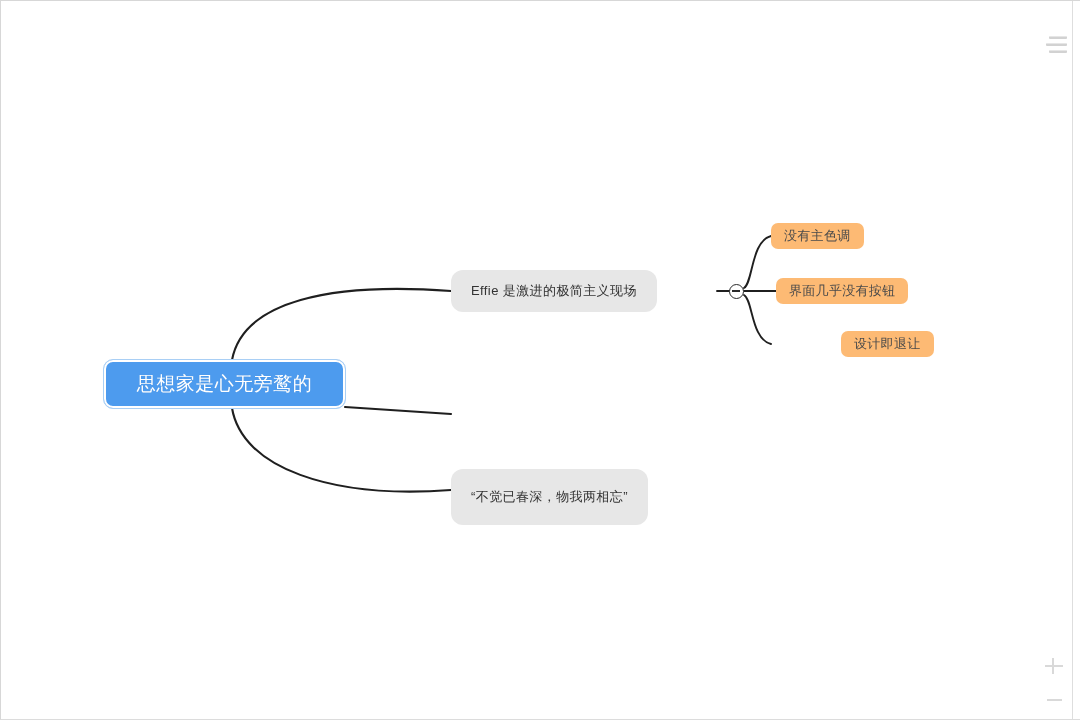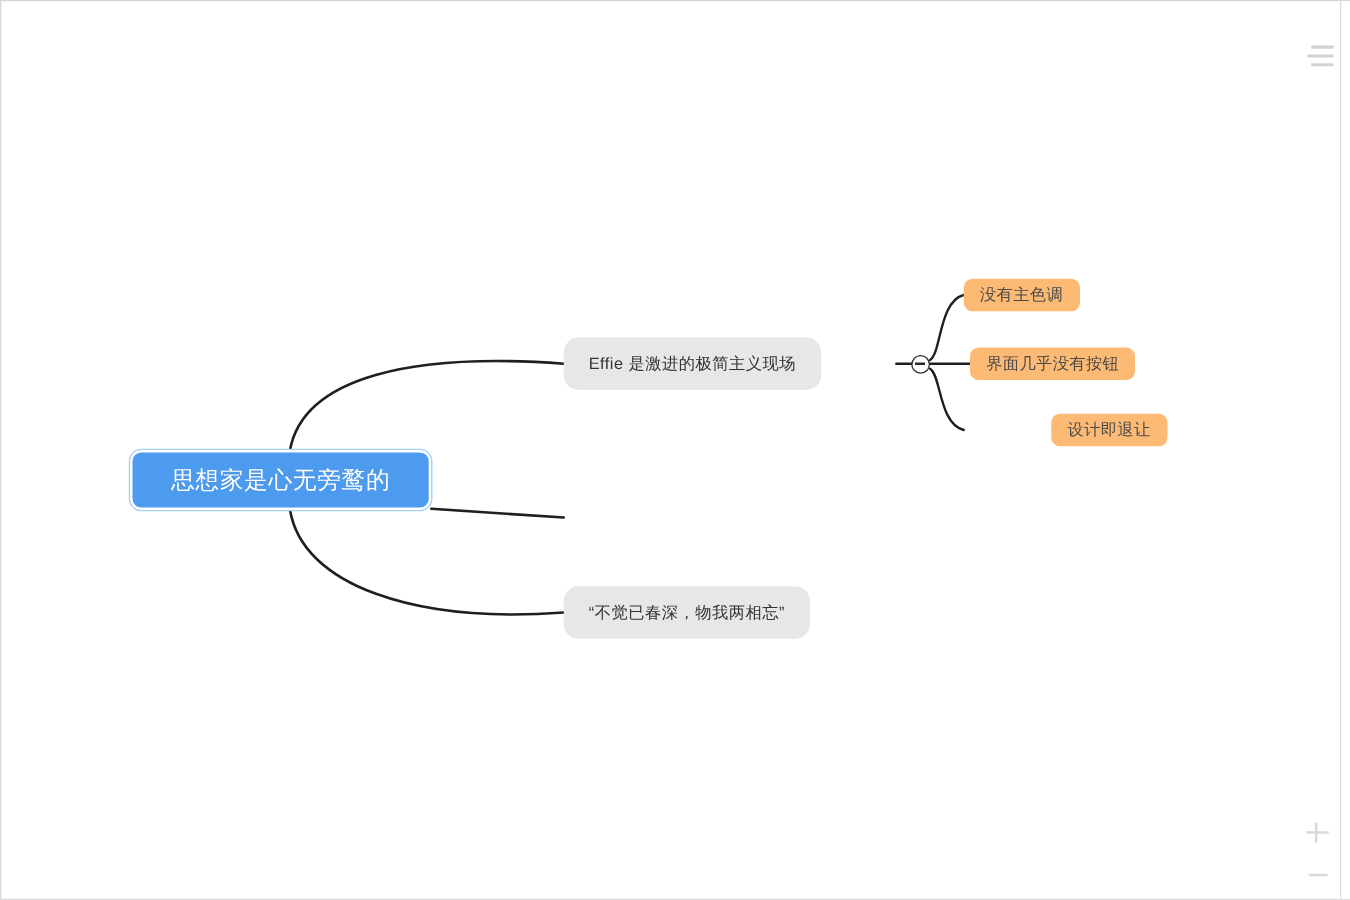--- a/index.html
+++ b/index.html
@@ -144,21 +144,21 @@
   .branch {
     background: #e7e7e7;
     border-radius: 12px;
     color: #333333;
     font-size: 13px;
     padding: 0 20px;
     letter-spacing: 0.4px;
   }
   #node-b1 { left: 450px; top: 269px; height: 42px; }
   #node-b2 { left: 450px; top: 392px; height: 42px; }
-  #node-b3 { left: 450px; top: 468px; height: 42px; }
+  #node-b3 { left: 450px; top: 468px; height: 56px; }
 
   
   .subnode {
     background: #fdba74;
     border-radius: 7px;
     color: #4a4a4a;
     font-size: 13px;
     padding: 0 13px;
     height: 26px;
     letter-spacing: 0.3px;

